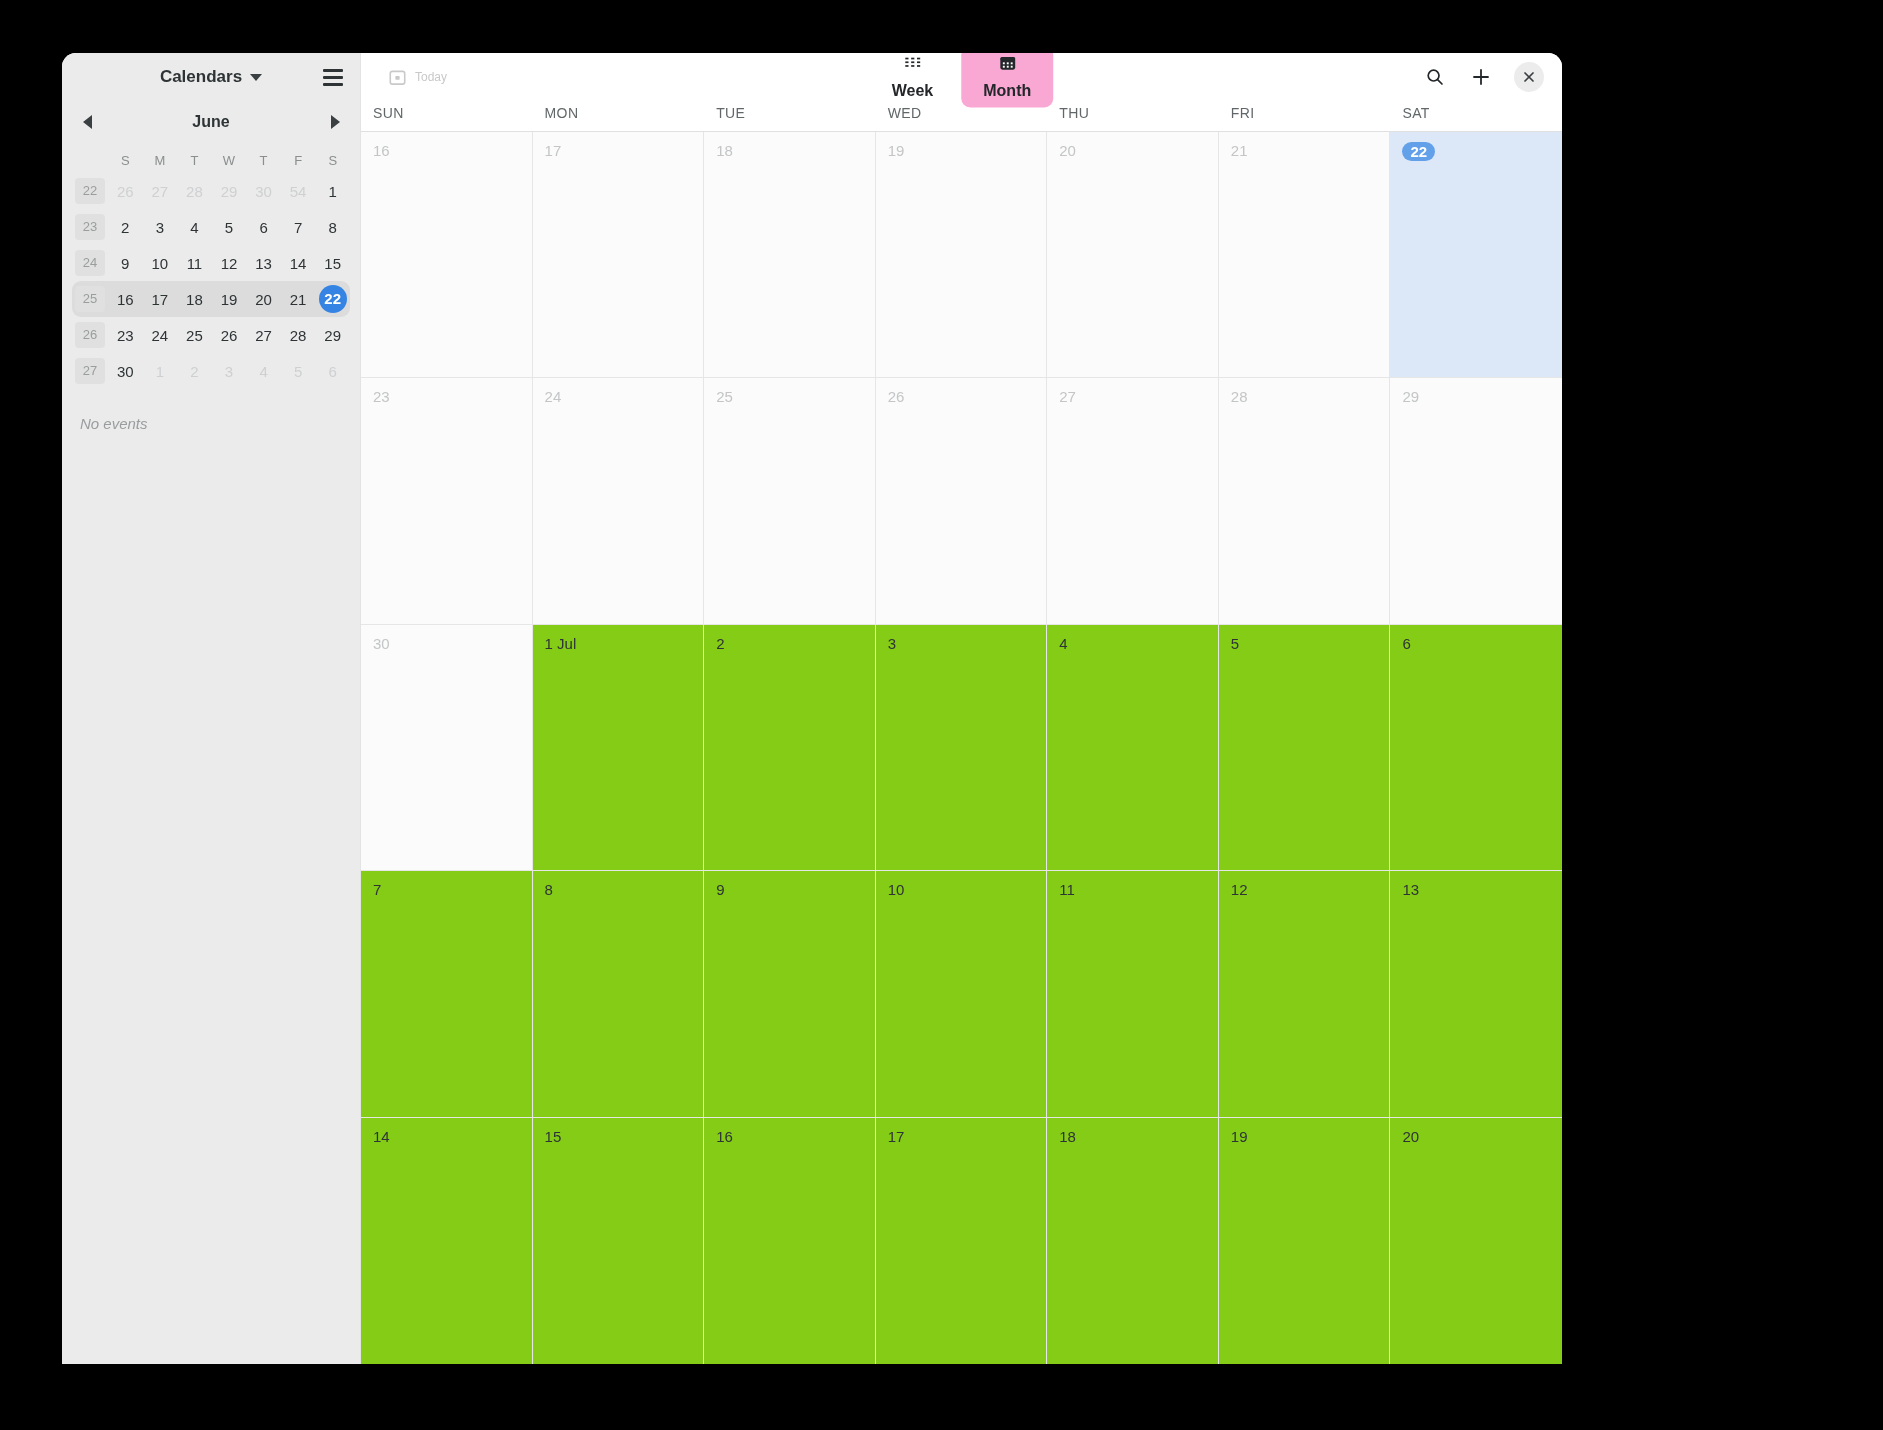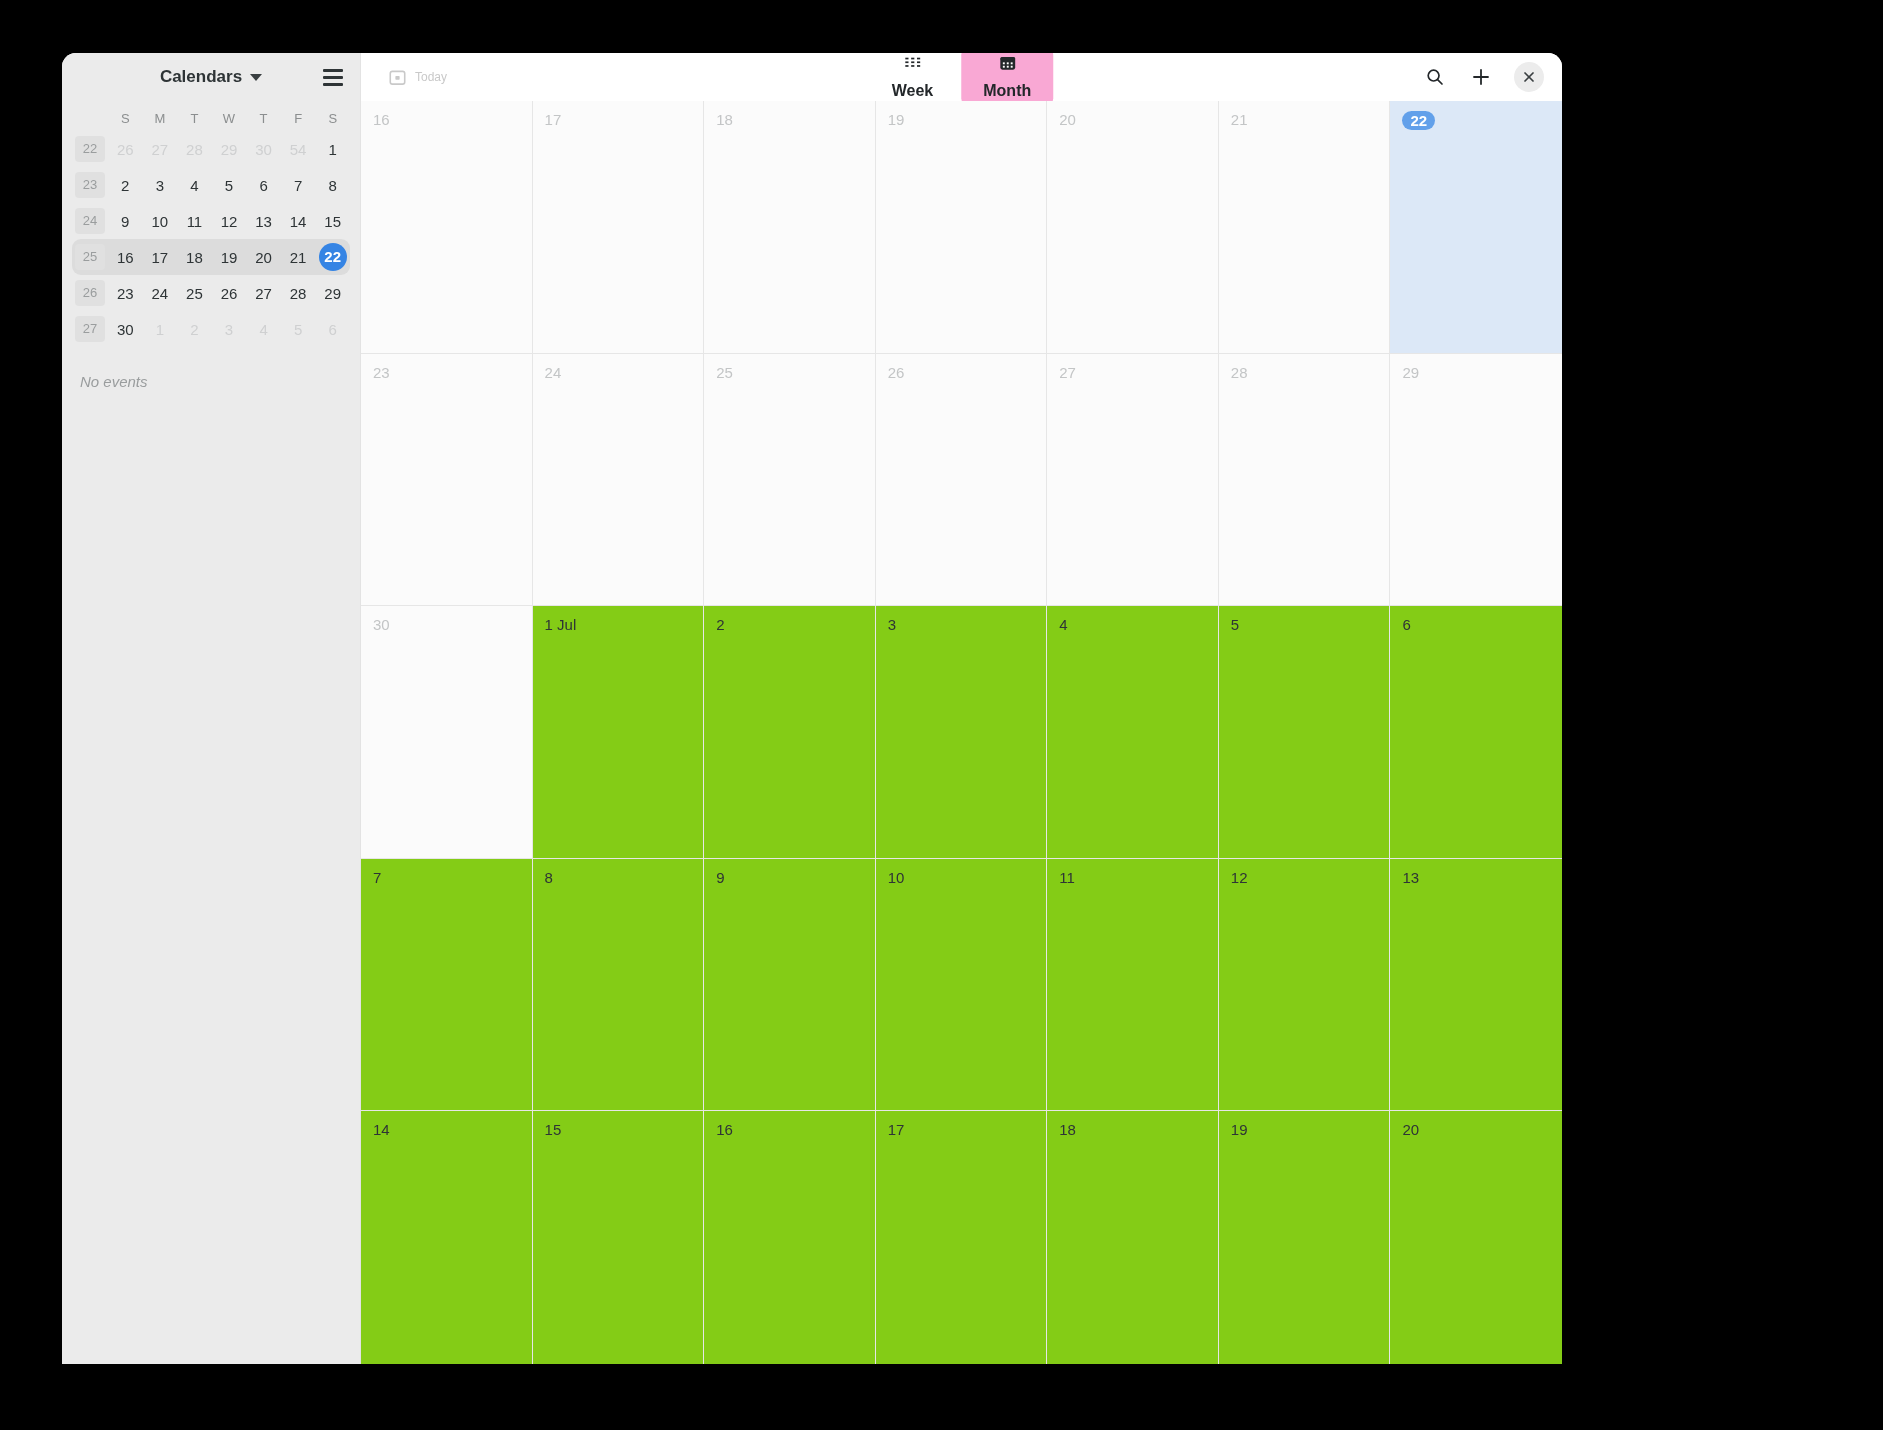--- a/index.html
+++ b/index.html
@@ -304,20 +304,29 @@
         <span>Calendars</span>
         <span class="caret-down"></span>
       </div>
       <div class="hamburger">
         <span></span>
           <span></span>
           <span></span>
       </div>
     </div>
 
+    <div class="month-nav">
+      <div class="nav-arrow prev">
+        <span class="tri-left"></span>
+      </div>
+      <div class="nav-label">June</div>
+      <div class="nav-arrow next">
+        <span class="tri-right"></span>
+      </div>
+    </div>
 
     <div class="mini-cal">
       <div class="mini-row dow">
         <div></div>
         <div class="dow-cell">S</div>
         <div class="dow-cell">M</div>
         <div class="dow-cell">T</div>
         <div class="dow-cell">W</div>
         <div class="dow-cell">T</div>
         <div class="dow-cell">F</div>
@@ -459,20 +468,29 @@
         <div class="close-btn">
           <svg width="14" height="14" viewBox="0 0 14 14">
             <line x1="3" y1="3" x2="11" y2="11" stroke="#3a3f41" stroke-width="1.7" stroke-linecap="round"></line>
             <line x1="11" y1="3" x2="3" y2="11" stroke="#3a3f41" stroke-width="1.7" stroke-linecap="round"></line>
           </svg>
         </div>
       </div>
     </div>
 
 
+    <div class="dow-header">
+      <div>SUN</div>
+      <div>MON</div>
+      <div>TUE</div>
+      <div>WED</div>
+      <div>THU</div>
+      <div>FRI</div>
+      <div>SAT</div>
+    </div>
 
     <div class="month-grid" id="month-grid-host">
         <div class="week-row">
           <div class="cell other-month"><span class="daynum">16</span></div>
           <div class="cell other-month"><span class="daynum">17</span></div>
           <div class="cell other-month"><span class="daynum">18</span></div>
           <div class="cell other-month"><span class="daynum">19</span></div>
           <div class="cell other-month"><span class="daynum">20</span></div>
           <div class="cell other-month"><span class="daynum">21</span></div>
           <div class="cell other-month selected"><span class="daynum">22</span></div>

